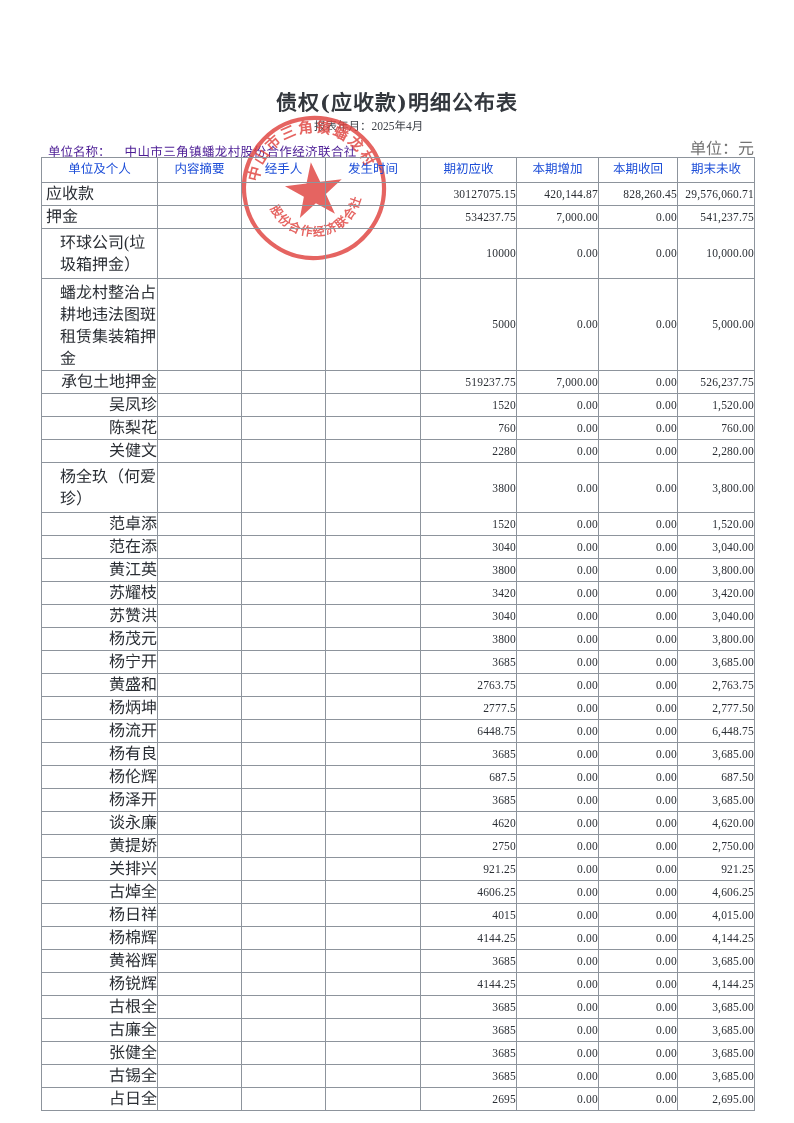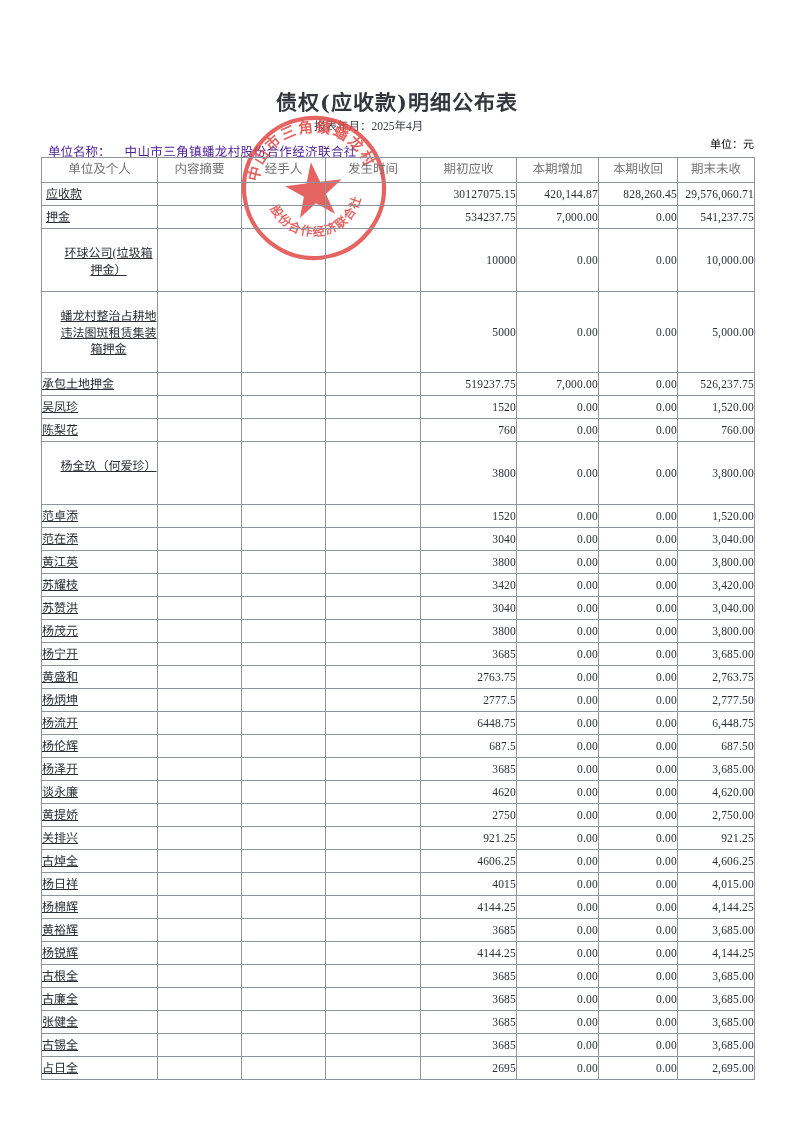--- a/index.html
+++ b/index.html
@@ -59,22 +59,22 @@
     white-space: nowrap;
     margin-top: 6px;
   }
   .unit-line .label { margin-right: 14px; }
   .unit-line .value { letter-spacing: 0.4px; }
 
   .currency-line {
     position: absolute;
     top: 135px;
     right: 40px;
-    font-size: 11px;
-    color: #000000;
+    font-size: 16px;
+    color: #737373;
     white-space: nowrap;
   }
 
   
   .table-wrap {
     position: absolute;
     left: 41px;
     top: 157px;
     width: 713px;
   }
@@ -92,50 +92,49 @@
     height: 22px;
     line-height: 1.25;
     vertical-align: middle;
     overflow: hidden;
   }
   table.ledger th {
     font-weight: normal;
     text-align: center;
     font-size: 12.5px;
     height: 24px;
-    color: #737373;
+    color: #1d4ed8;
   }
 
   
   col.c-name    { width: 116px; }
   col.c-summary { width: 84px; }
   col.c-handler { width: 84px; }
   col.c-date    { width: 95px; }
   col.c-open    { width: 96px; }
   col.c-add     { width: 82px; }
   col.c-recover { width: 79px; }
   col.c-close   { width: 77px; }
 
   td.name {
     text-align: center;
     padding: 1px 3px;
-    font-size: 12px;
-    text-decoration: underline;
+    font-size: 16px;
   }
   td.name.lvl0 { text-align: left; padding-left: 4px; }
   td.name.lvl1 { text-align: left; padding-left: 4px; }
-  td.name.lvl2 { text-align: left; }
+  td.name.lvl2 { text-align: right; }
   td.name.wrap {
-    text-align: center;
+    text-align: left;
     padding-left: 18px;
     white-space: normal;
     word-break: break-all;
     line-height: 1.38;
     vertical-align: top;
-    padding-top: 16px;
+    padding-top: 3px;
   }
   td.num {
     text-align: right;
     padding-right: 4px;
     font-family: "Liberation Serif", "DejaVu Serif", serif;
     font-size: 11.5px;
     letter-spacing: 0.2px;
     white-space: nowrap;
     vertical-align: bottom;
     padding-bottom: 2px;
@@ -280,20 +279,30 @@
           <tr>
             <td class="name lvl2">陈梨花</td>
             <td class="blank"></td>
             <td class="blank"></td>
             <td class="blank"></td>
             <td class="num">760</td>
             <td class="num">0.00</td>
             <td class="num">0.00</td>
             <td class="num">760.00</td>
           </tr>
+          <tr>
+            <td class="name lvl2">关健文</td>
+            <td class="blank"></td>
+            <td class="blank"></td>
+            <td class="blank"></td>
+            <td class="num">2280</td>
+            <td class="num">0.00</td>
+            <td class="num">0.00</td>
+            <td class="num">2,280.00</td>
+          </tr>
           <tr class="tall">
             <td class="name lvl1 wrap">杨全玖（何爱珍）</td>
             <td class="blank"></td>
             <td class="blank"></td>
             <td class="blank"></td>
             <td class="num">3800</td>
             <td class="num">0.00</td>
             <td class="num">0.00</td>
             <td class="num">3,800.00</td>
           </tr>
@@ -389,20 +398,30 @@
           </tr>
           <tr>
             <td class="name lvl2">杨流开</td>
             <td class="blank"></td>
             <td class="blank"></td>
             <td class="blank"></td>
             <td class="num">6448.75</td>
             <td class="num">0.00</td>
             <td class="num">0.00</td>
             <td class="num">6,448.75</td>
+          </tr>
+          <tr>
+            <td class="name lvl2">杨有良</td>
+            <td class="blank"></td>
+            <td class="blank"></td>
+            <td class="blank"></td>
+            <td class="num">3685</td>
+            <td class="num">0.00</td>
+            <td class="num">0.00</td>
+            <td class="num">3,685.00</td>
           </tr>
           <tr>
             <td class="name lvl2">杨伦辉</td>
             <td class="blank"></td>
             <td class="blank"></td>
             <td class="blank"></td>
             <td class="num">687.5</td>
             <td class="num">0.00</td>
             <td class="num">0.00</td>
             <td class="num">687.50</td>

